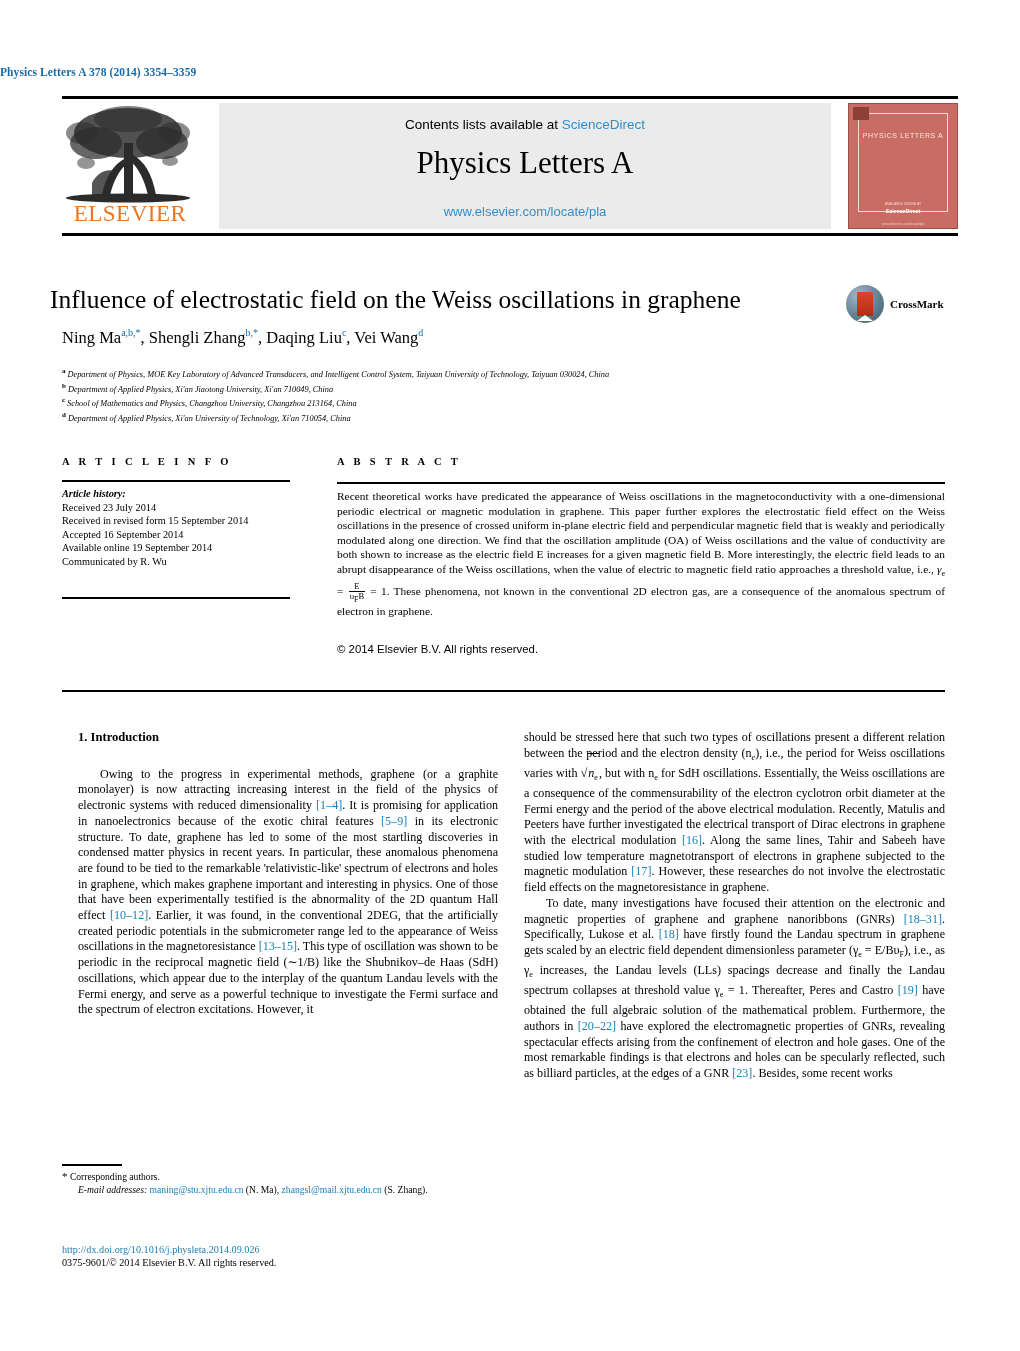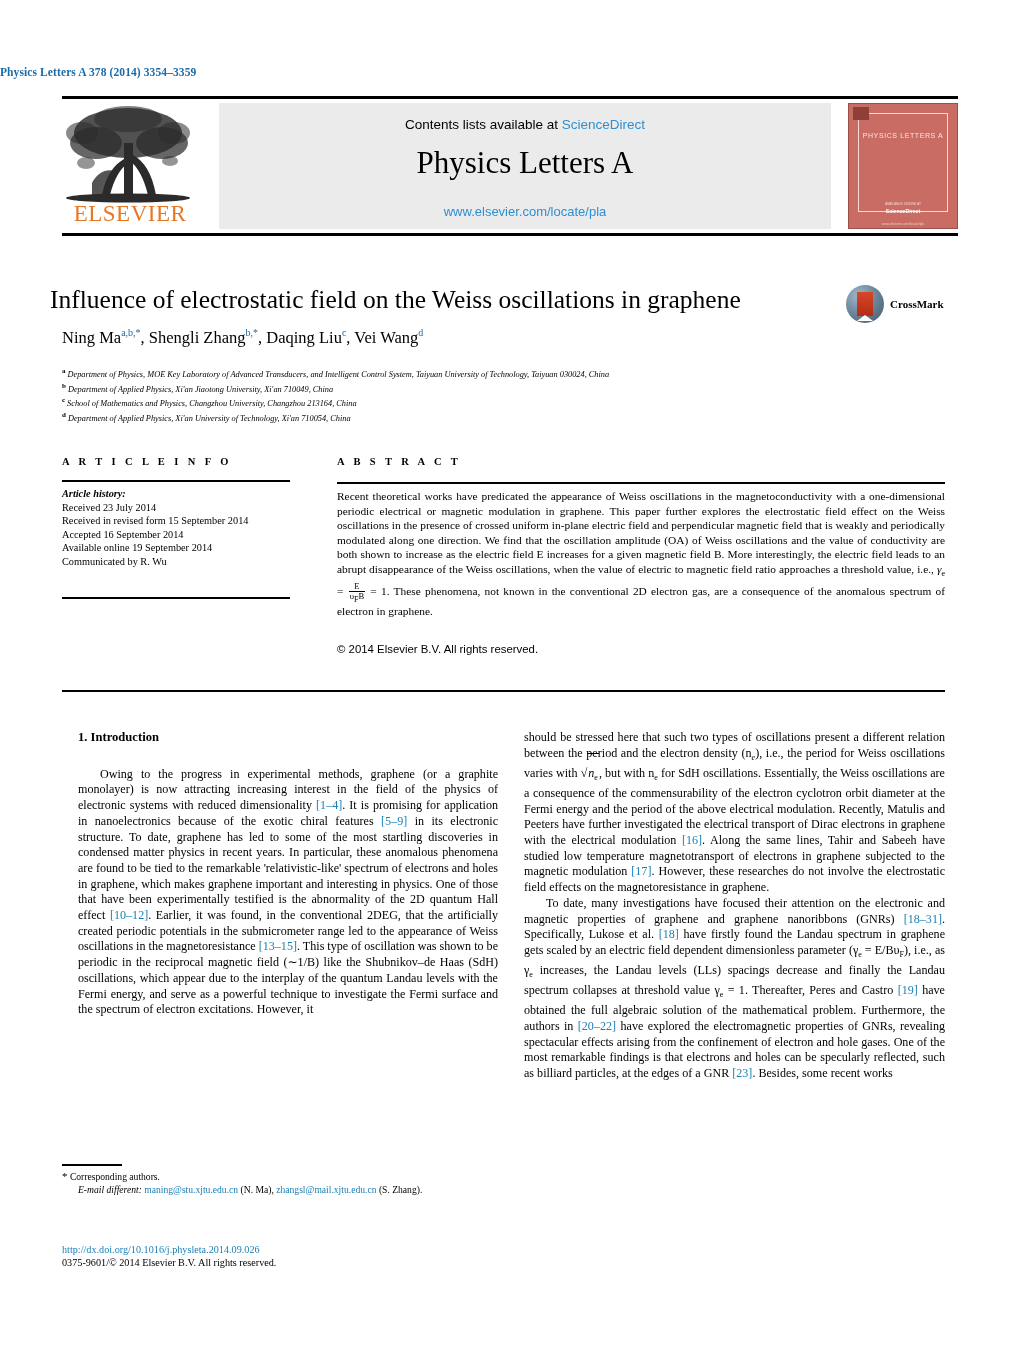--- a/index.html
+++ b/index.html
@@ -486,21 +486,21 @@
 
   <div class="col" id="col-right">
     <p class="para" style="text-indent:0"><span>should be stressed here that such two types of oscillations present a different relation between the period and the electron density (n</span><em class="it"><sub class="sm">e</sub></em><span>), i.e., the period for Weiss oscillations varies with </span><span class="sqrt">√<span class="rad"><em class="it">n</em><sub class="sm">e</sub></span></span><span>, but with n</span><sub class="sm">e</sub><span> for SdH oscillations. Essentially, the Weiss oscillations are a consequence of the commensurability of the electron cyclotron orbit diameter at the Fermi energy and the period of the above electrical modulation. Recently, Matulis and Peeters have further investigated the electrical transport of Dirac electrons in graphene with the electrical modulation </span><span class="ref">[16]</span><span>. Along the same lines, Tahir and Sabeeh have studied low temperature magnetotransport of electrons in graphene subjected to the magnetic modulation </span><span class="ref">[17]</span><span>. However, these researches do not involve the electrostatic field effects on the magnetoresistance in graphene.</span></p>
     <p class="para"><span>To date, many investigations have focused their attention on the electronic and magnetic properties of graphene and graphene nanoribbons (GNRs) </span><span class="ref">[18–31]</span><span>. Specifically, Lukose et al. </span><span class="ref">[18]</span><span> have firstly found the Landau spectrum in graphene gets scaled by an electric field dependent dimensionless parameter (γ</span><sub class="sm">e</sub><span> = E/Bυ</span><sub class="sm">F</sub><span>), i.e., as γ</span><sub class="sm">e</sub><span> increases, the Landau levels (LLs) spacings decrease and finally the Landau spectrum collapses at threshold value γ</span><sub class="sm">e</sub><span> = 1. Thereafter, Peres and Castro </span><span class="ref">[19]</span><span> have obtained the full algebraic solution of the mathematical problem. Furthermore, the authors in </span><span class="ref">[20–22]</span><span> have explored the electromagnetic properties of GNRs, revealing spectacular effects arising from the confinement of electron and hole gases. One of the most remarkable findings is that electrons and holes can be specularly reflected, such as billiard particles, at the edges of a GNR </span><span class="ref">[23]</span><span>. Besides, some recent works</span></p>
   </div>
 
   <div class="hr-thin" id="foot-rule"></div>
 
   <div class="footnote">
     <div><span class="star">*</span> <span>Corresponding authors.</span></div>
-    <div class="fn-indent"><span class="em-lbl">E-mail different:</span> <span class="lnk">maning@stu.xjtu.edu.cn</span> <span>(N. Ma),</span> <span class="lnk">zhangsl@mail.xjtu.edu.cn</span> <span>(S. Zhang).</span></div>
+    <div class="fn-indent"><span class="em-lbl">E-mail addresses:</span> <span class="lnk">maning@stu.xjtu.edu.cn</span> <span>(N. Ma),</span> <span class="lnk">zhangsl@mail.xjtu.edu.cn</span> <span>(S. Zhang).</span></div>
   </div>
 
   <div class="doi-block">
     <div class="doi">http://dx.doi.org/10.1016/j.physleta.2014.09.026</div>
     <div>0375-9601/© 2014 Elsevier B.V. All rights reserved.</div>
   </div>
 
 </div>
 
 </body></html>

